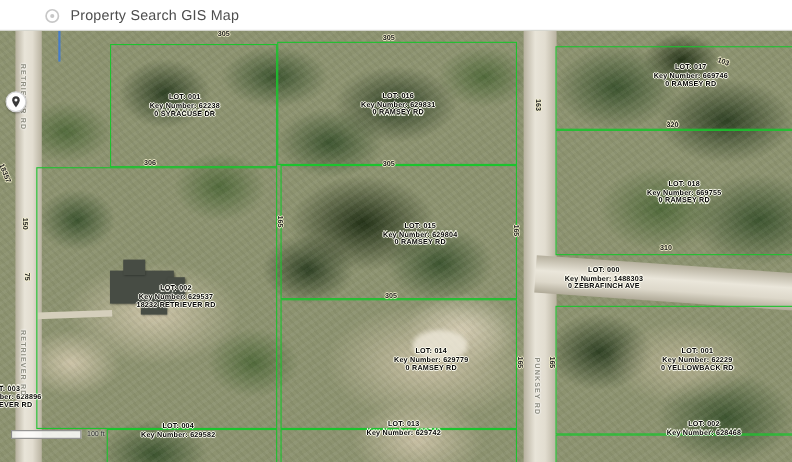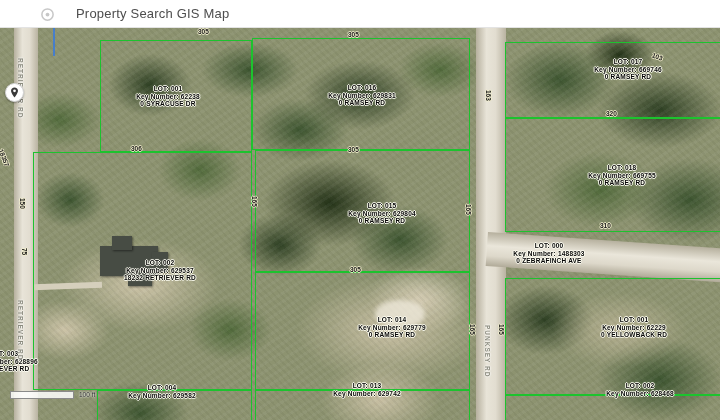--- a/index.html
+++ b/index.html
@@ -3,21 +3,21 @@
 <meta charset="utf-8">
 <style>
   * { margin:0; padding:0; box-sizing:border-box; }
   html,body { width:720px; height:420px; overflow:hidden; font-family:"Liberation Sans","DejaVu Sans",sans-serif; }
   .app { position:relative; width:720px; height:420px; background:#fff; overflow:hidden; }
 
   
   .header { position:absolute; left:0; top:0; width:720px; height:28px; background:#ffffff;
             border-bottom:1px solid #e3e3e3; display:flex; align-items:center; }
   .app-icon { position:absolute; left:40px; top:7px; width:15px; height:15px; opacity:.55; }
-  .header-title { position:absolute; left:76px; top:6px; font-size:13px; color:#4d4d4d; letter-spacing:.2px; }
+  .header-title { position:absolute; left:64px; top:6px; font-size:13px; color:#4d4d4d; letter-spacing:.2px; }
 
   
   .map { position:absolute; left:0; top:28px; width:720px; height:392px; overflow:hidden; background:#8d9370; cursor:default; }
   .layer { position:absolute; left:0; top:0; width:720px; height:392px; pointer-events:none; }
   .trees { background-image:
     radial-gradient(60px 45px at 150px 57px, #2f4124, transparent 70%),
     radial-gradient(70px 40px at 250px 42px, #3d5530, transparent 70%),
     radial-gradient(80px 50px at 360px 67px, #2f4124, transparent 70%),
     radial-gradient(60px 40px at 440px 42px, #526b3c, transparent 70%),
     radial-gradient(70px 45px at 300px 102px, #3d5530, transparent 70%),

